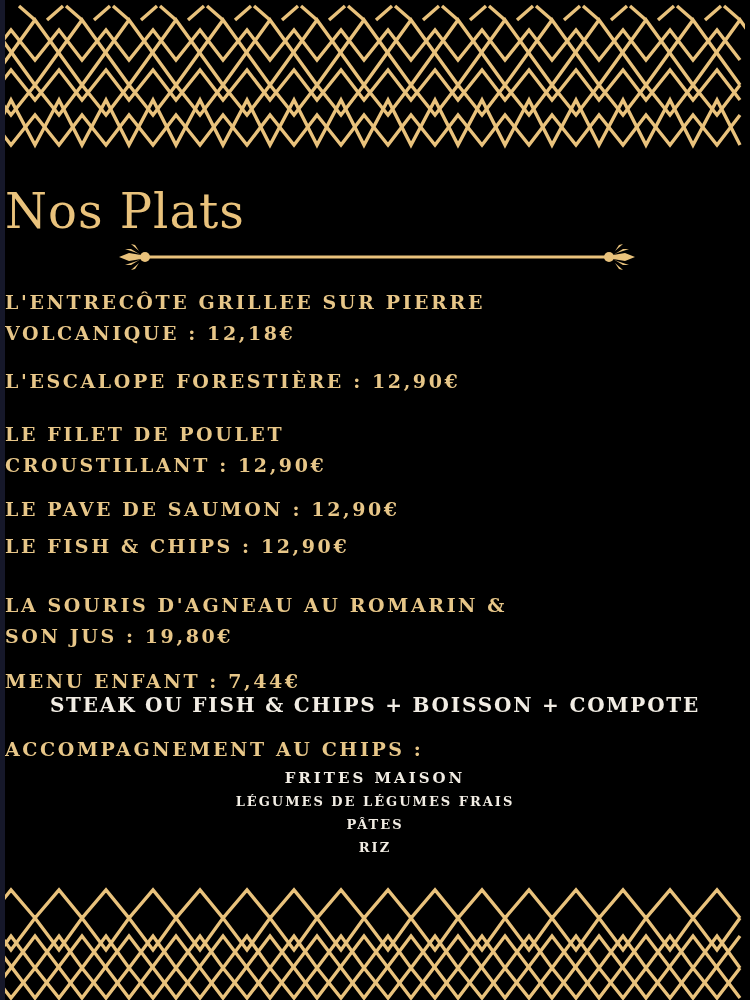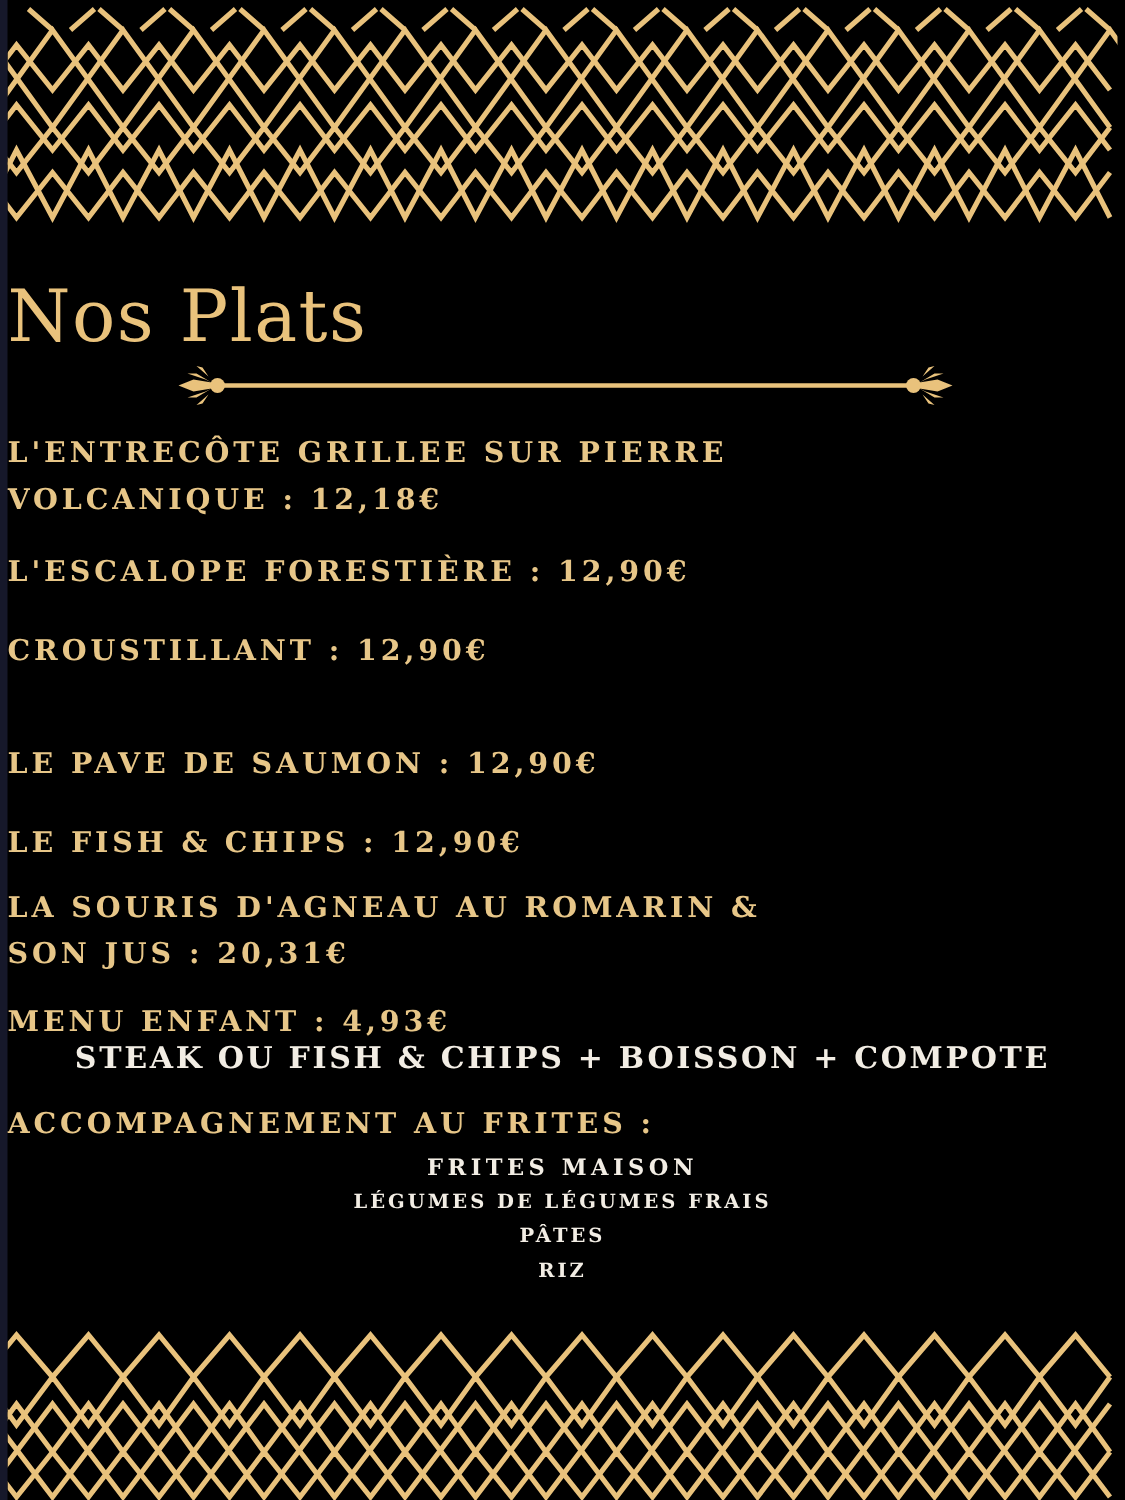--- a/index.html
+++ b/index.html
@@ -104,40 +104,41 @@
   <div class="item" style="top:287px">
     <div>L'ENTRECÔTE GRILLEE SUR PIERRE</div>
     <div>VOLCANIQUE  : 12,18€</div>
   </div>
 
   <div class="item" style="top:366px">
     <div>L'ESCALOPE FORESTIÈRE : 12,90€</div>
   </div>
 
   <div class="item" style="top:419px">
+    <div>LE FILET DE POULET</div>
     <div>CROUSTILLANT : 12,90€</div>
   </div>
 
   <div class="item" style="top:494px">
     <div>LE PAVE DE SAUMON : 12,90€</div>
   </div>
 
-  <div class="item" style="top:547px">
+  <div class="item" style="top:531px">
     <div>LE FISH &amp; CHIPS : 12,90€</div>
   </div>
 
   <div class="item" style="top:590px">
     <div>LA SOURIS D'AGNEAU AU ROMARIN &amp;</div>
-    <div>SON JUS : 20,31€</div>
+    <div>SON JUS : 19,80€</div>
   </div>
 
-  <div class="item" style="top:666px">MENU ENFANT  : 4,93€</div>
+  <div class="item" style="top:666px">MENU ENFANT  : 7,44€</div>
   <div class="sub" style="top:694px">STEAK OU FISH &amp; CHIPS + BOISSON + COMPOTE</div>
 
-  <div class="item" style="top:734px">ACCOMPAGNEMENT AU FRITES :</div>
+  <div class="item" style="top:734px">ACCOMPAGNEMENT AU CHIPS :</div>
 
   <div class="sides">
     <div>FRITES MAISON</div>
     <div>LÉGUMES DE LÉGUMES FRAIS</div>
     <div>PÂTES</div>
     <div>RIZ</div>
   </div>
 
   <svg class="pattern bottom" viewBox="0 0 740 132" preserveAspectRatio="none">
     <g fill="none" stroke="#e9c27c" stroke-width="3.4">

